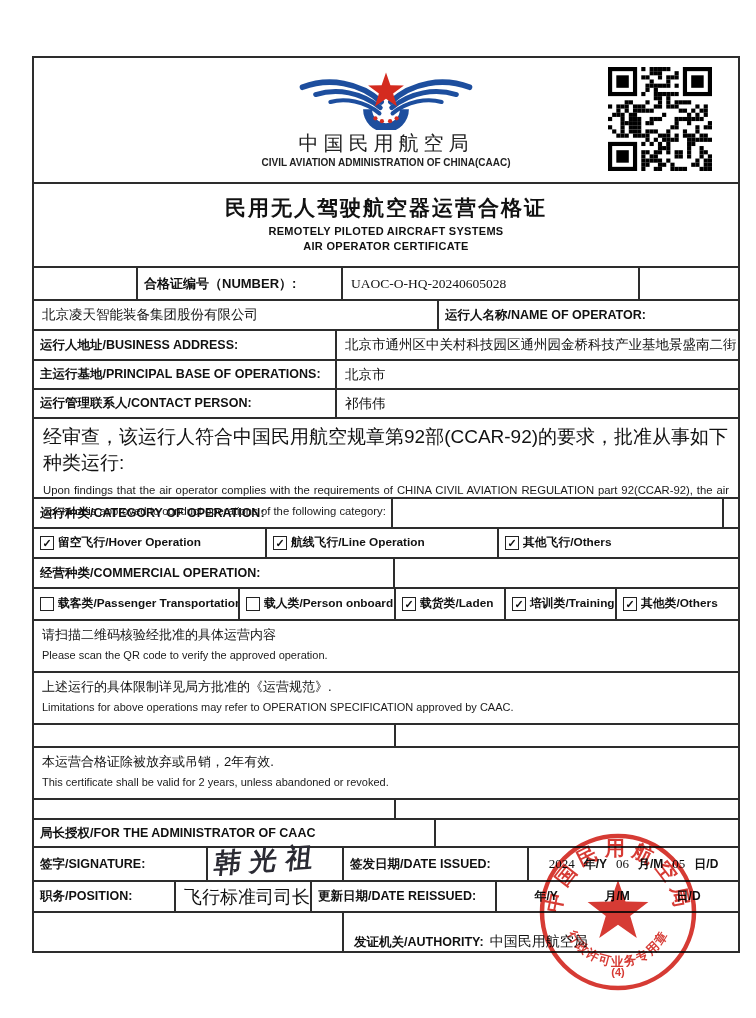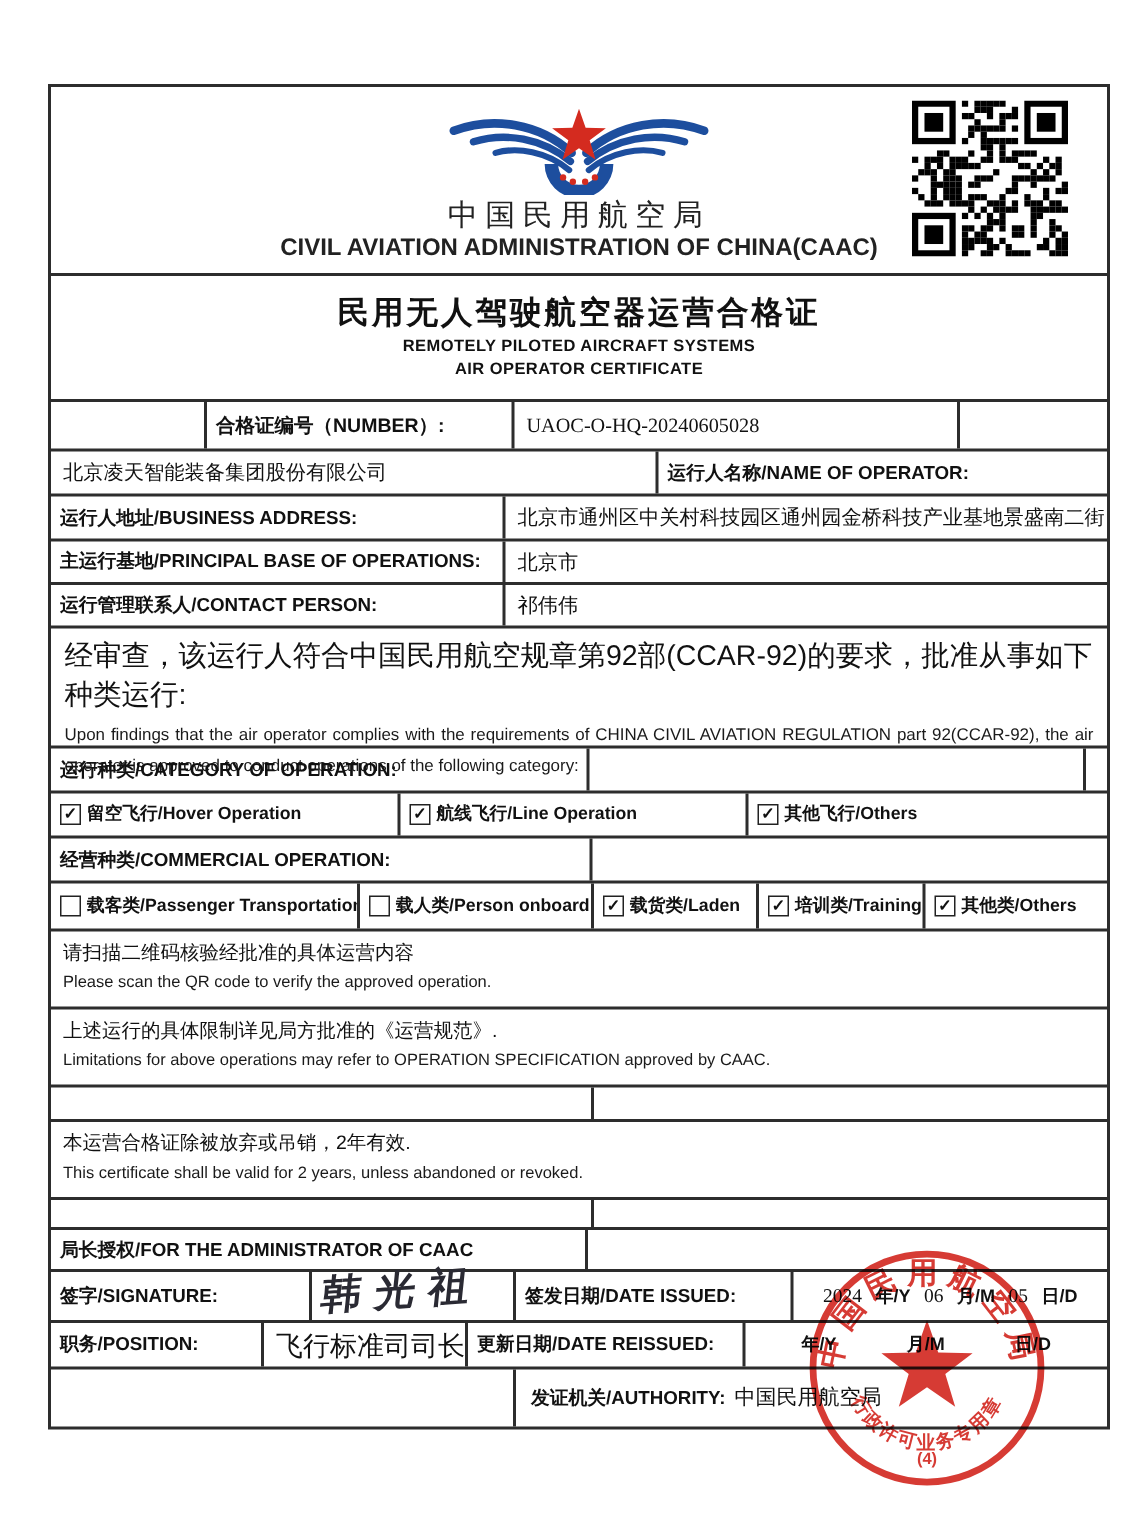--- a/index.html
+++ b/index.html
@@ -18,21 +18,21 @@
   .cell{box-sizing:border-box;display:flex;align-items:center;overflow:hidden;}
   .cell + .cell{border-left:2px solid var(--line);}
   .flex1{flex:1;}
   .lbl{font-weight:bold;font-size:12.5px;padding-left:6px;letter-spacing:0;}
   .val{font-family:"Liberation Serif",serif;font-size:13.5px;padding-left:8px;white-space:nowrap;}
   
   .r-header{height:126px;position:relative;display:block;}
   .logo-wrap{position:absolute;left:0;right:0;top:6px;text-align:center;}
   .org-cn{position:absolute;left:0;right:0;top:72px;text-align:center;font-family:"Liberation Serif",serif;
           font-size:20px;letter-spacing:5px;color:#222;}
-  .org-en{position:absolute;left:0;right:0;top:99px;text-align:center;font-weight:bold;font-size:16px;color:#222;}
+  .org-en{position:absolute;left:0;right:0;top:99px;text-align:center;font-weight:bold;font-size:10px;color:#222;}
   .qr{position:absolute;right:26px;top:9px;width:104px;height:104px;}
   
   .r-title{height:84px;display:block;text-align:center;padding-top:10px;}
   .title-cn{font-family:"Liberation Serif",serif;font-weight:600;font-size:21px;letter-spacing:2px;}
   .title-en{font-weight:bold;font-size:11px;margin-top:3px;letter-spacing:.3px;}
   
   .r-number{height:33px;}
   .r-op{height:30px;}
   .r-op29{height:29px;}
   .r-para{height:80px;display:block;padding:5px 9px;}
@@ -53,21 +53,21 @@
   .r-admin{height:28px;}
   .r-sign{height:34px;}
   .r-pos{height:31px;}
   .r-auth{height:38px;}
   .sig{font-family:"Liberation Serif",serif;font-size:27px;font-weight:600;color:#2a2a33;
        transform:rotate(-4deg) skewX(-10deg);letter-spacing:9px;margin:-8px 0 0 6px;white-space:nowrap;}
   .datecell{justify-content:center;gap:9px;font-size:12px;}
   .datecell.spread{justify-content:space-around;gap:0;padding:0 14px;}
   .dv{font-family:"Liberation Serif",serif;font-size:13px;}
   .du{font-weight:bold;font-size:12px;}
-  .auth-text{padding-left:10px;gap:6px;}
+  .auth-text{padding-left:10px;gap:6px;align-items:flex-end;}
   .auth-val{font-family:"Liberation Serif",serif;font-size:14px;}
   
   .seal{position:absolute;left:533px;top:827px;width:170px;height:170px;opacity:.9;
         mix-blend-mode:multiply;pointer-events:none;}
 </style>
 </head>
 <body>
 
 <div class="page">
   <div class="cert">
@@ -436,21 +436,21 @@
       <div class="tl-cn">本运营合格证除被放弃或吊销，2年有效.</div>
       <div class="tl-en">This certificate shall be valid for 2 years, unless abandoned or revoked.</div>
     </div>
 
     <div class="row r-empty2">
       <div class="cell" style="width:360px"></div>
       <div class="cell flex1"></div>
     </div>
 
     <div class="row r-admin">
-      <div class="cell lbl" style="width:356px">局长授权/FOR THE ADMINISTRATOR OF CAAC</div>
+      <div class="cell lbl" style="width:400px">局长授权/FOR THE ADMINISTRATOR OF CAAC</div>
       <div class="cell flex1"></div>
     </div>
 
     <div class="row r-sign">
       <div class="cell lbl" style="width:172px">签字/SIGNATURE:</div>
       <div class="cell" style="width:136px;overflow:visible">
         <span class="sig">韩光祖</span>
       </div>
       <div class="cell lbl" style="width:185px">签发日期/DATE ISSUED:</div>
       <div class="cell flex1 datecell">

